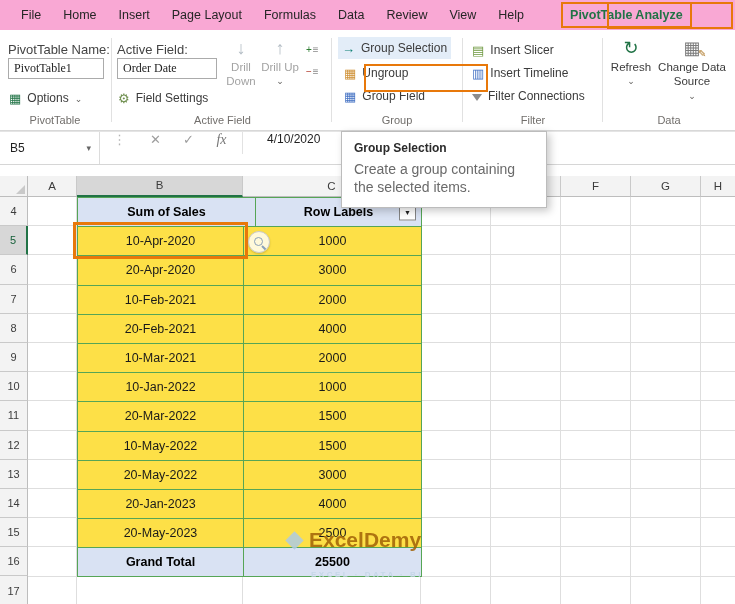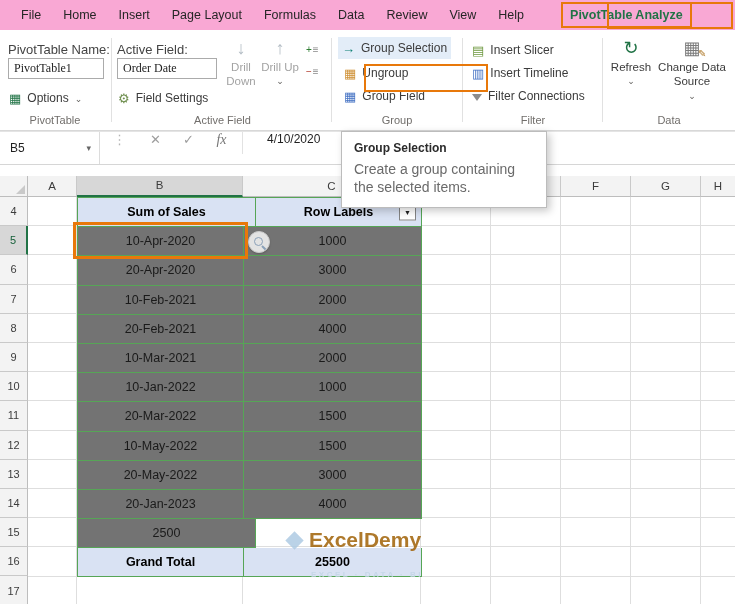--- a/index.html
+++ b/index.html
@@ -54,21 +54,21 @@
   .col-h.sel{background:#d7d7d7;border-bottom:2px solid #217346;line-height:18px;}
   .row-headers{position:absolute;left:0;top:21px;width:28px;bottom:0;z-index:2;overflow:hidden;}
   .row-h{height:29.2px;border-right:1px solid #bdbdbd;border-bottom:1px solid #c9c9c9;background:#f3f3f3;font-size:11px;color:#3c3c3c;display:flex;align-items:center;justify-content:center;cursor:pointer;}
   .row-h.sel{background:#d7d7d7;border-right:2px solid #217346;color:#17613a;}
   .grid-lines-h{position:absolute;left:28px;top:21px;right:0;bottom:0;background:repeating-linear-gradient(to bottom,transparent 0,transparent 28.2px,#dedede 28.2px,#dedede 29.2px);}
   .vline{position:absolute;top:21px;bottom:0;width:1px;background:#dedede;}
 
   
   .ptable{position:absolute;left:77px;top:21px;width:345px;border-top:1px solid #56a556;border-left:1px solid #56a556;z-index:3;}
   .prow{display:flex;height:29.2px;}
-  .pcell{border-right:1px solid #56a556;border-bottom:1px solid #56a556;display:flex;align-items:center;justify-content:center;font-size:12.5px;color:#1a1a1a;background:#737373;flex:none;cursor:cell;}
+  .pcell{border-right:1px solid #56a556;border-bottom:1px solid #56a556;display:flex;align-items:center;justify-content:center;font-size:12.5px;color:#1a1a1a;background:#fde047;flex:none;cursor:cell;}
   .pcell.cb{width:166px;position:relative;}
   .pcell.cc{width:178px;}
   .prow.hdr .pcell,.prow.total .pcell{background:#D9E2F3;font-weight:bold;color:#000;}
   .fbtn{position:absolute;right:5px;top:50%;transform:translateY(-50%);width:17px;height:17px;border:1px solid #848484;background:#fff;font-size:7px;color:#222;display:flex;align-items:center;justify-content:center;font-weight:normal;cursor:pointer;}
 
   
   .ghost{position:absolute;left:248px;top:55px;width:22px;height:22px;border-radius:50%;background:rgba(255,255,255,.8);border:1px solid #c9c9c9;z-index:6;box-shadow:0 1px 2px rgba(0,0,0,.18);}
   .ghost:after{content:"";position:absolute;left:5px;top:5px;width:7px;height:7px;border:1.5px solid #8aa0b8;border-radius:50%;}
   .ghost:before{content:"";position:absolute;left:13px;top:13px;width:5px;height:2px;background:#8aa0b8;transform:rotate(45deg);transform-origin:left center;}
 
@@ -303,20 +303,23 @@
       </div>
       <div class="prow">
         <div class="pcell cb">
           <span>20-Jan-2023</span>
         </div>
         <div class="pcell cc">
           <span>4000</span>
         </div>
       </div>
       <div class="prow">
+        <div class="pcell cb">
+          <span>20-May-2023</span>
+        </div>
         <div class="pcell cc">
           <span>2500</span>
         </div>
       </div>
       <div class="prow total">
         <div class="pcell cb">
           <span>Grand Total</span>
         </div>
         <div class="pcell cc">
           <span>25500</span>

